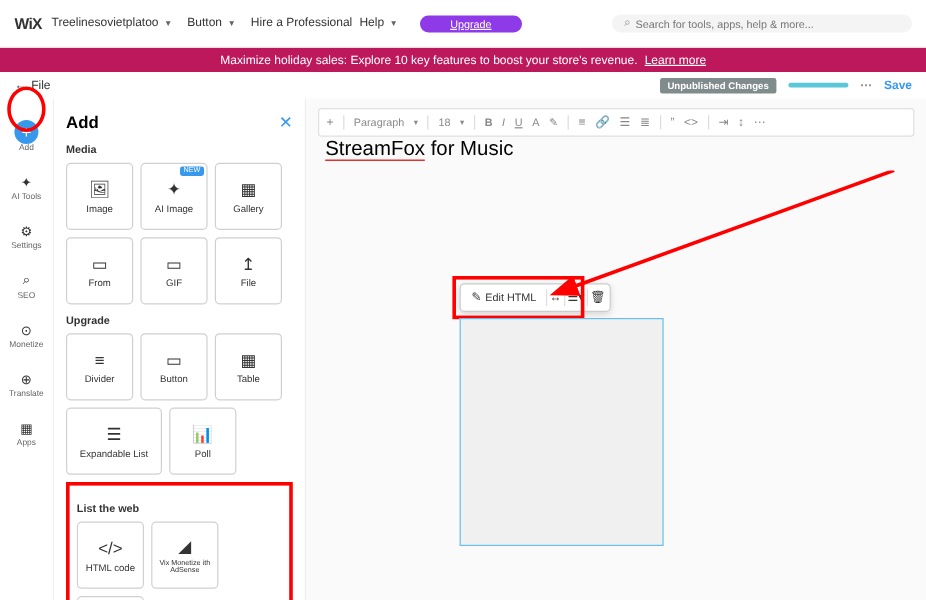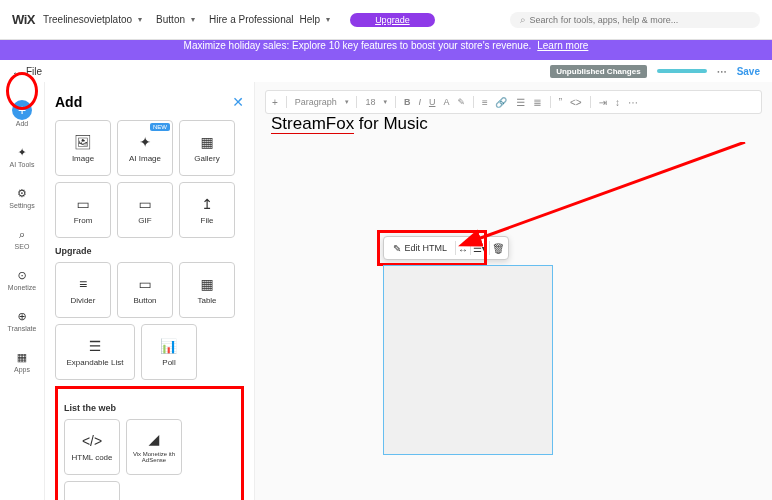--- a/index.html
+++ b/index.html
@@ -8,21 +8,21 @@
 .topbar { height: 40px; background: #fff; border-bottom: 1px solid #e0e0e0; display: flex; align-items: center; padding: 0 12px; font-size: 10px; color: #333; }
 .topbar .brand { font-weight: 900; font-size: 13px; letter-spacing: -0.5px; margin-right: 8px; }
 .topbar .site-name { color: #333; margin-right: 6px; }
 .topbar .chev { font-size: 8px; color: #666; margin-right: 14px; }
 .topbar .menu-item { margin-right: 6px; color: #333; }
 .topbar .upgrade { background: #8e3ae8; color: #fff; padding: 2px 25px; border-radius: 10px; font-size: 9px; margin-left: 6px; text-decoration: underline; }
 .topbar .search-wrap { margin-left: auto; background: #f4f4f4; border-radius: 12px; padding: 2px 10px; width: 250px; display: flex; align-items: center; }
 .topbar .search-wrap .mag { color: #999; font-size: 10px; margin-right: 4px; }
 .topbar .search-wrap input { border: none; background: transparent; font-size: 9px; color: #666; width: 100%; outline: none; }
 
-.banner { background: #8b5cf6; color: #fff; font-size: 10px; height: 20px; display: flex; justify-content: center; }
+.banner { background: #be185d; color: #fff; font-size: 10px; height: 20px; display: flex; align-items: center; justify-content: center; }
 .banner .learn { text-decoration: underline; margin-left: 6px; }
 
 .subheader { height: 22px; display: flex; align-items: center; padding: 0 12px; font-size: 10px; }
 .subheader .back-arr { color: #333; margin-right: 4px; }
 .subheader .back { color: #333; }
 .subheader .right { margin-left: auto; display: flex; align-items: center; gap: 10px; font-weight: bold; }
 .subheader .badge { background: #808c8c; color: #fff; font-size: 8px; padding: 2px 6px; border-radius: 2px; }
 .subheader .progress { width: 50px; height: 4px; background: #5ac8d8; border-radius: 2px; position: relative; }
 .subheader .save { color: #3899ec; }
 
@@ -134,20 +134,21 @@
         <span>Apps</span>
       </div>
     <div class="circle-highlight"></div>
   </div>
 
   <div class="panel">
     <div class="head">
       <span class="title">Add</span>
       <span class="close">✕</span>
     </div>
+    <div class="section-label">Media</div>
     <div class="grid">
       <div class="tile">
           <span class="tic">🖼</span>
           <span>Image</span>
         </div>
       <div class="tile">
           <span class="new-badge">NEW</span>
           <span class="tic">✦</span>
           <span>AI Image</span>
         </div>

